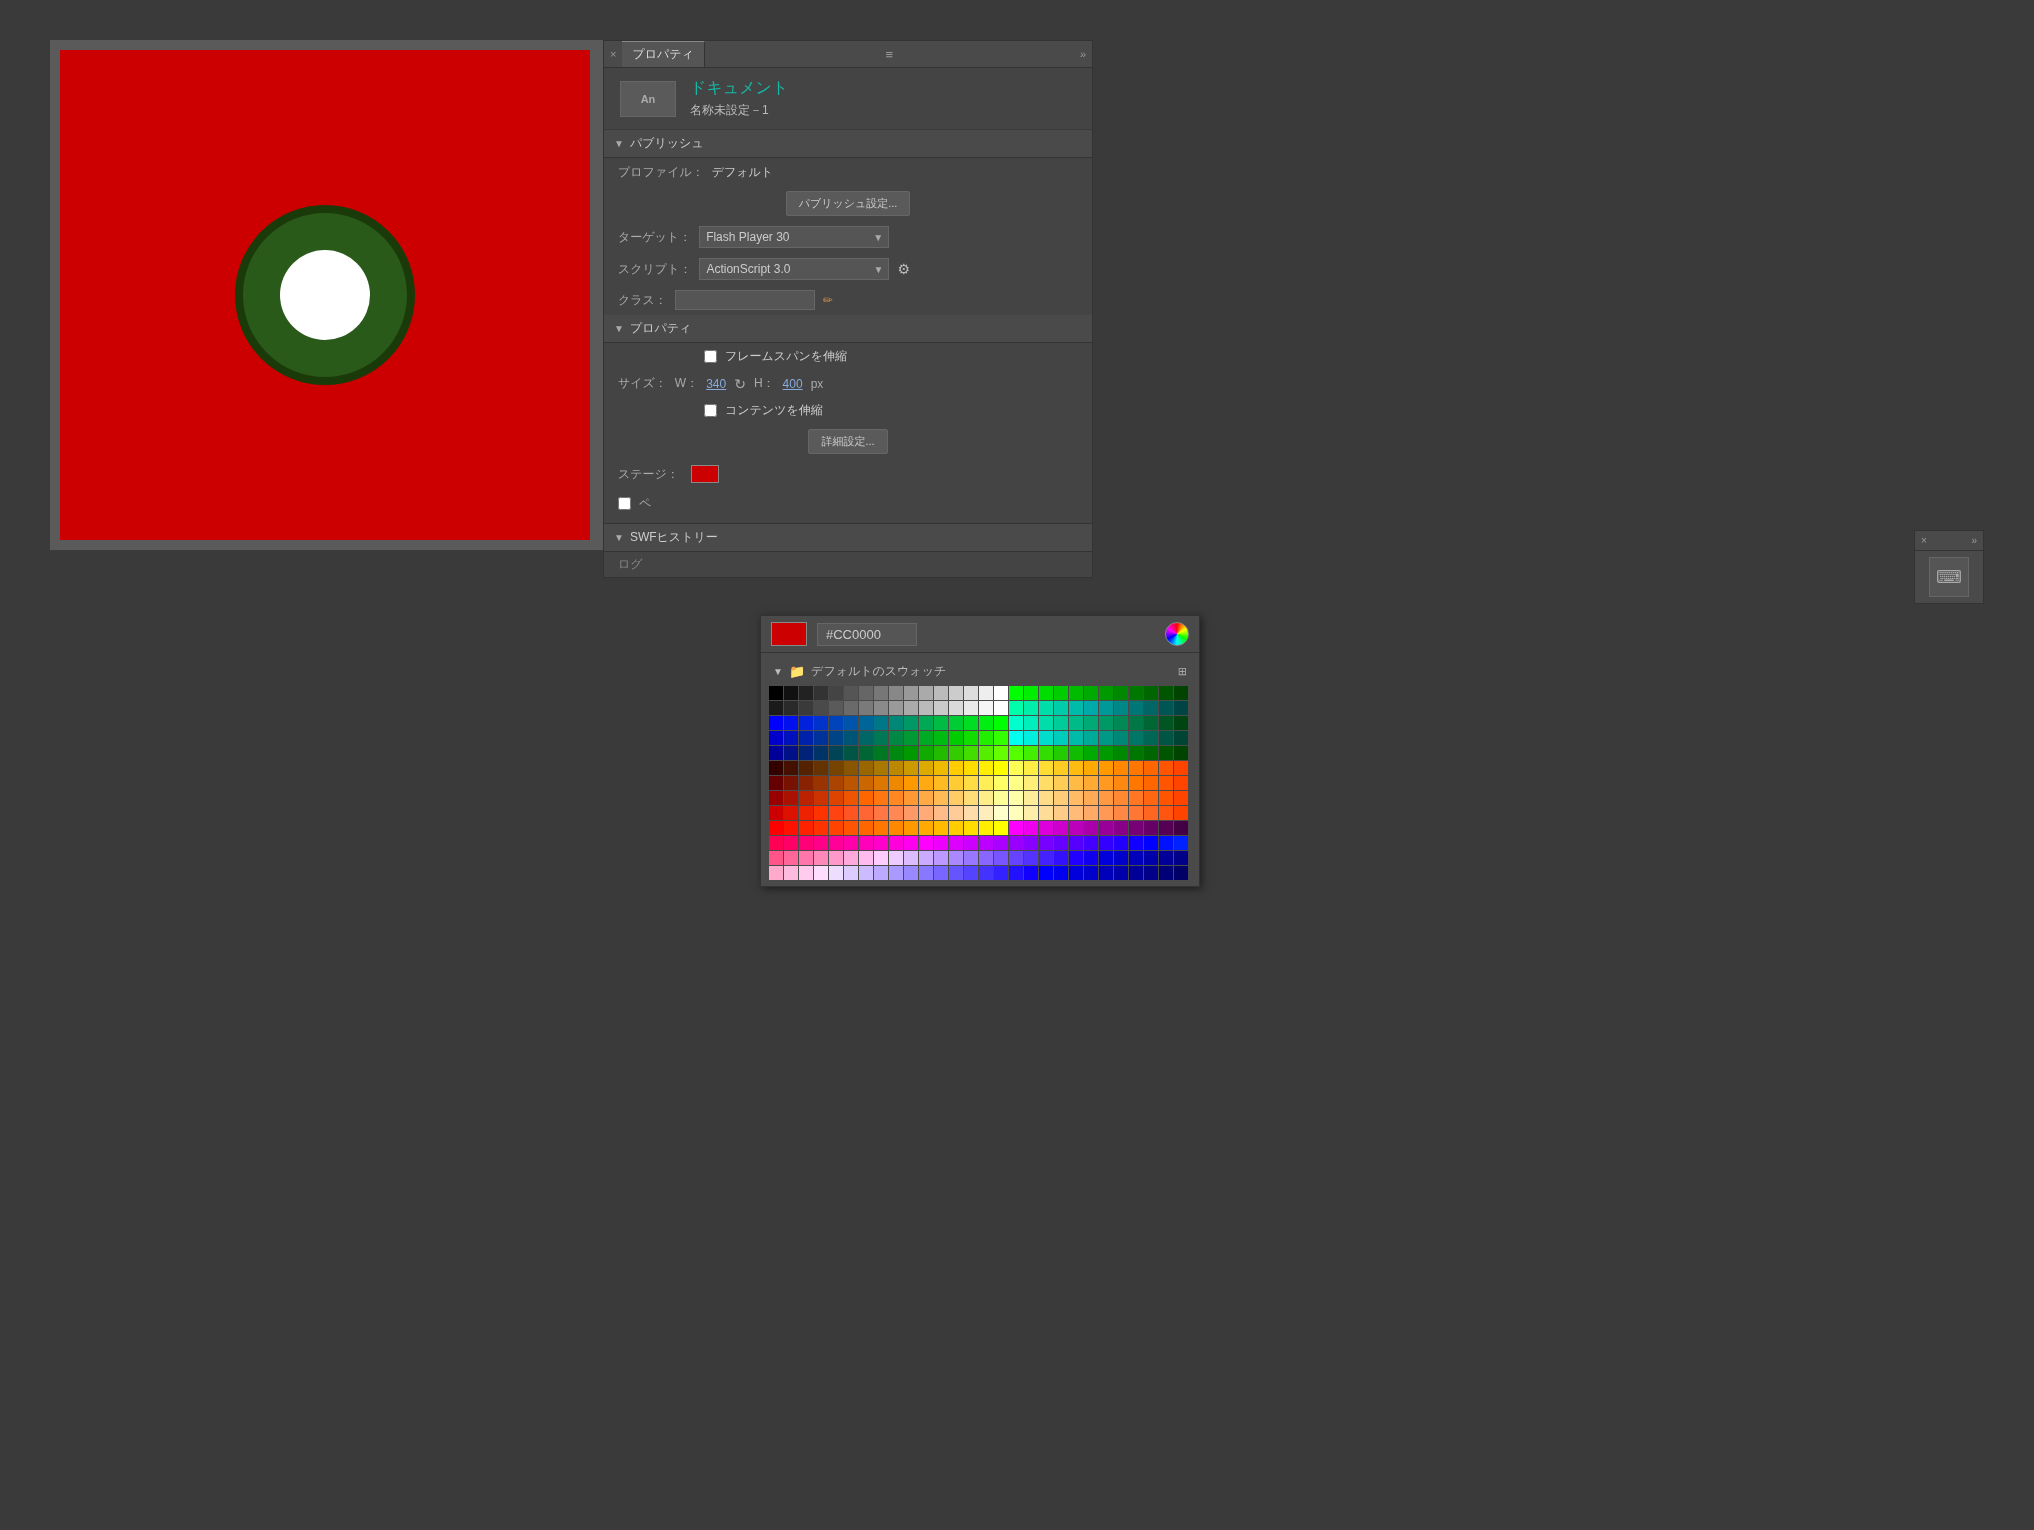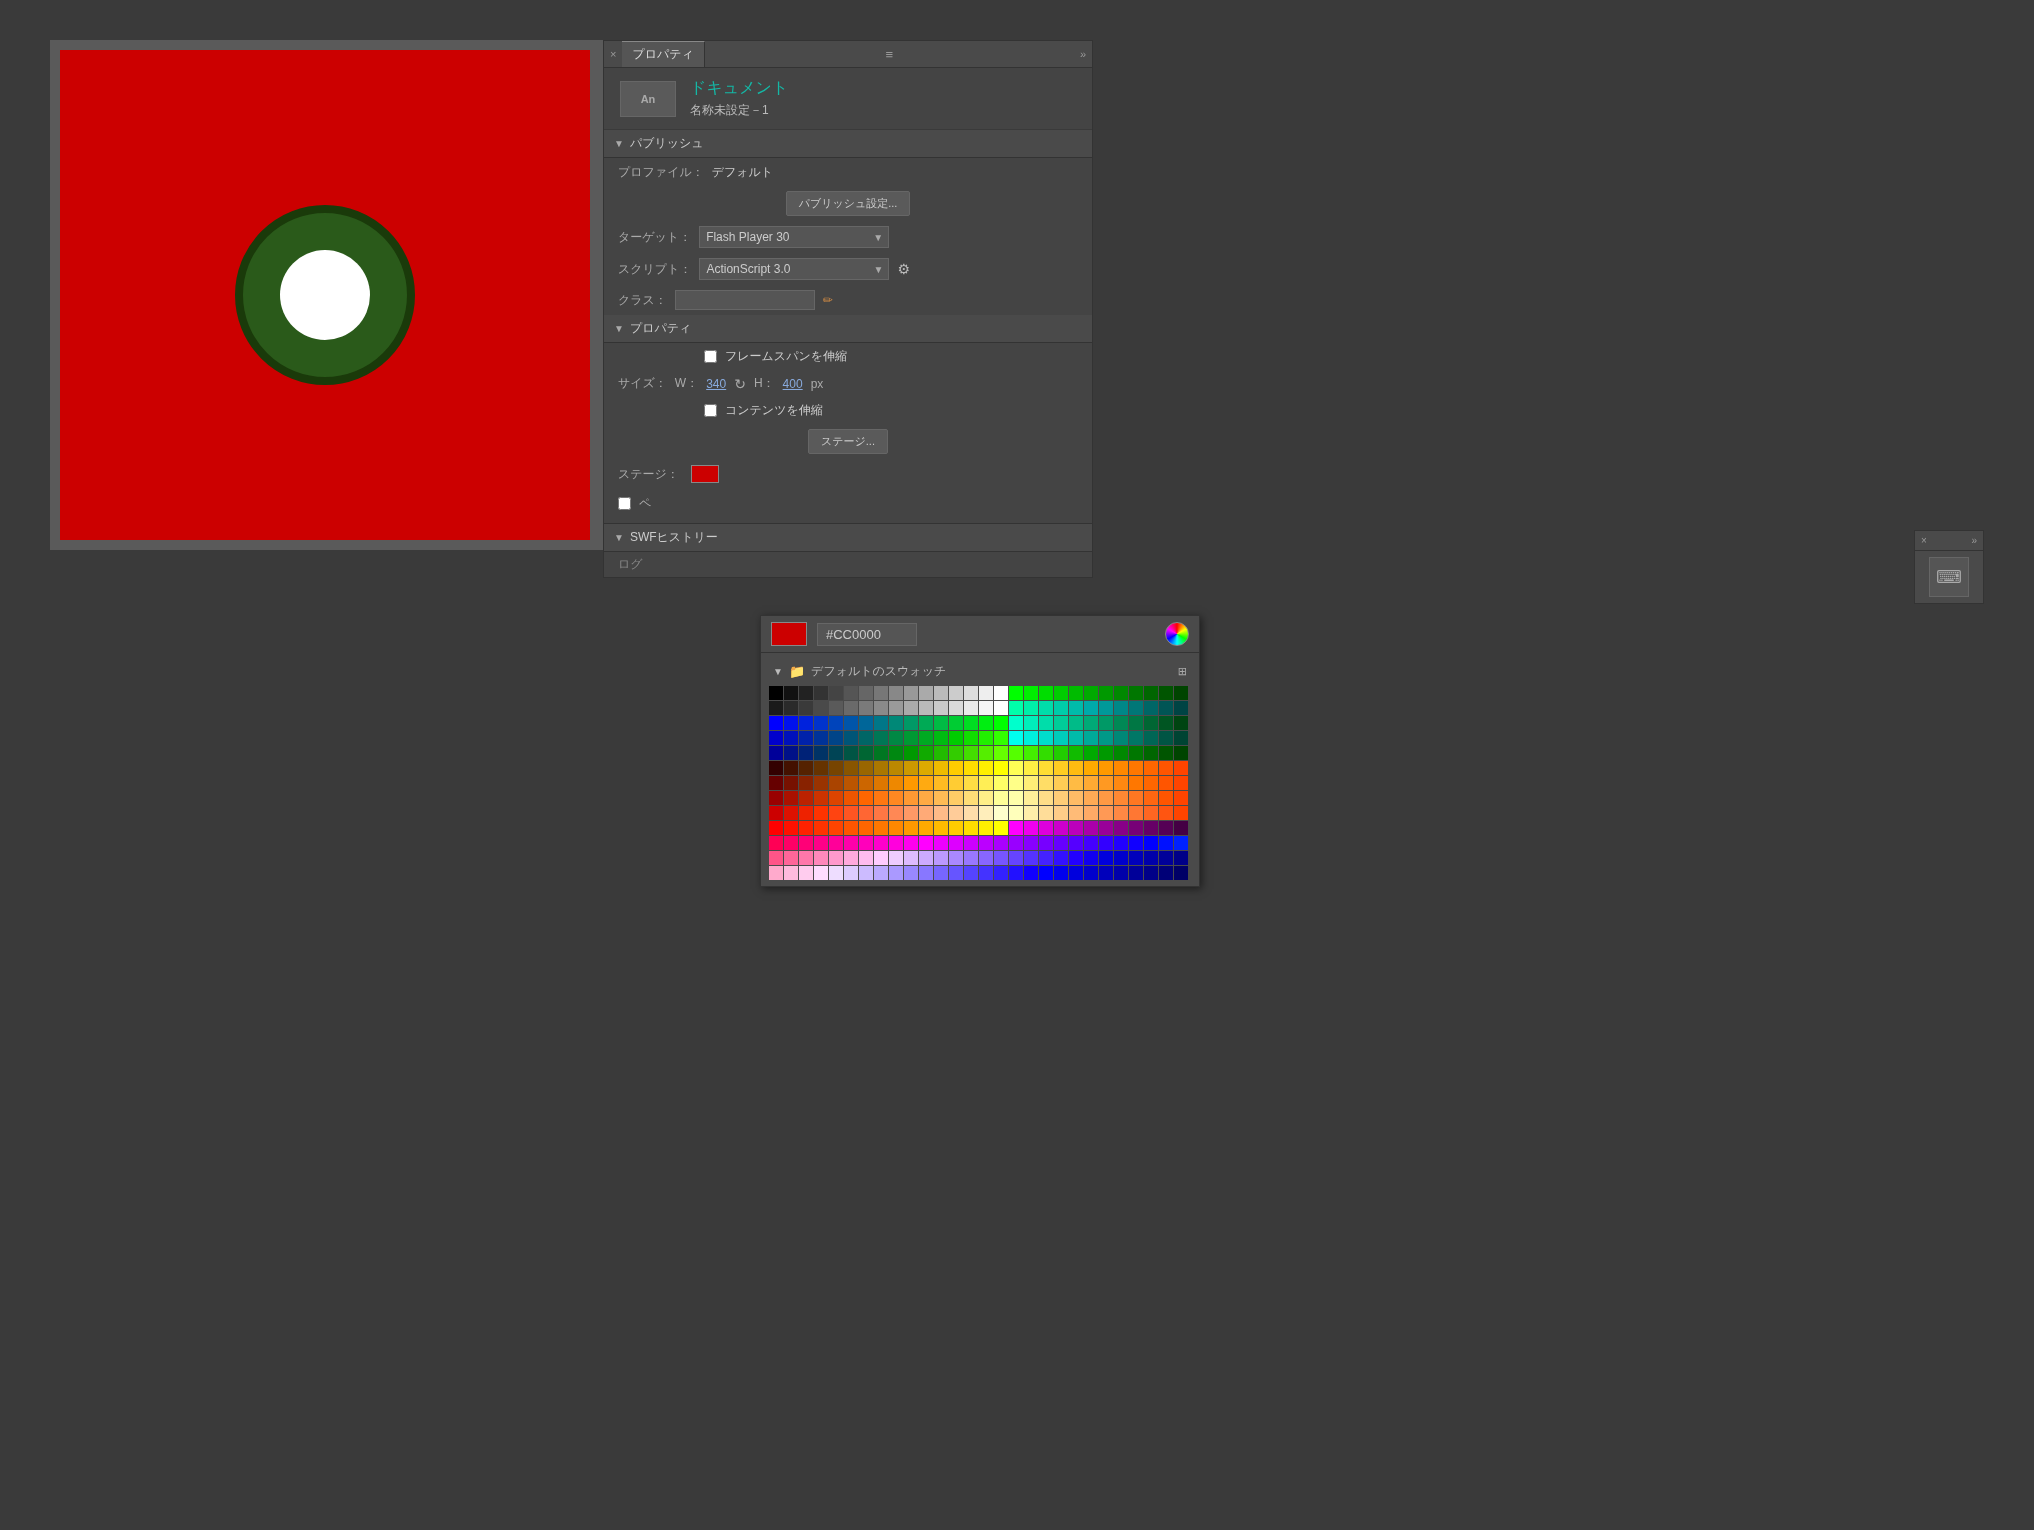--- a/index.html
+++ b/index.html
@@ -430,21 +430,21 @@
     <span class="underlined-value">400</span>
     <span class="px-label">px</span>
   </div>
 
   <div class="checkbox-row" style="padding-left: 100px;">
     <input type="checkbox" style="">
     <span class="checkbox-label">コンテンツを伸縮</span>
   </div>
 
   <div class="prop-row" style="justify-content: center;">
-    <button class="btn">ステージ...</button>
+    <button class="btn">詳細設定...</button>
   </div>
 
   <div class="stage-color-row">
     <span class="prop-label">ステージ：</span>
     <div class="color-swatch"></div>
   </div>
 
   <div class="prop-row">
     <input type="checkbox" style="">
     <span class="prop-label">ペ</span>

